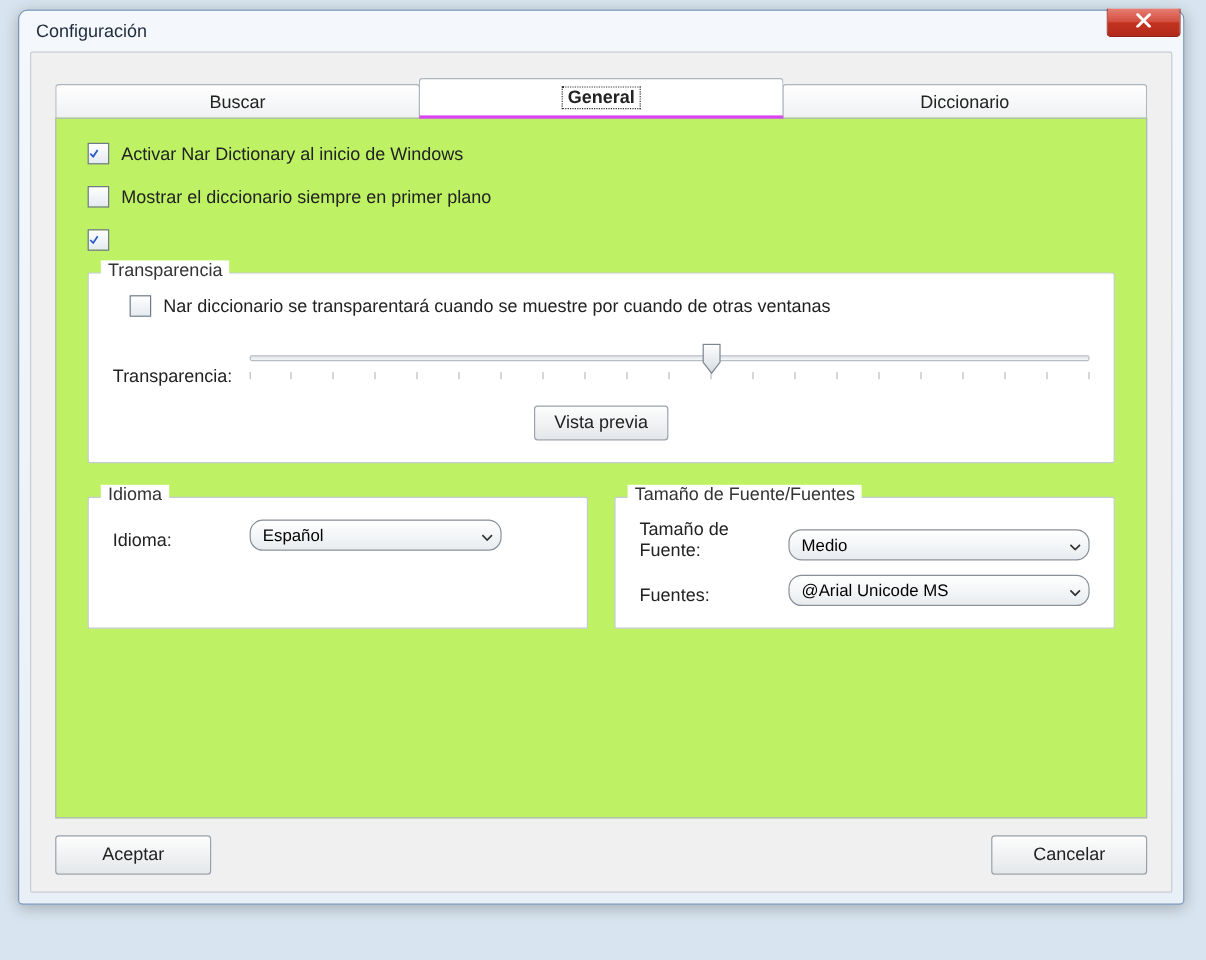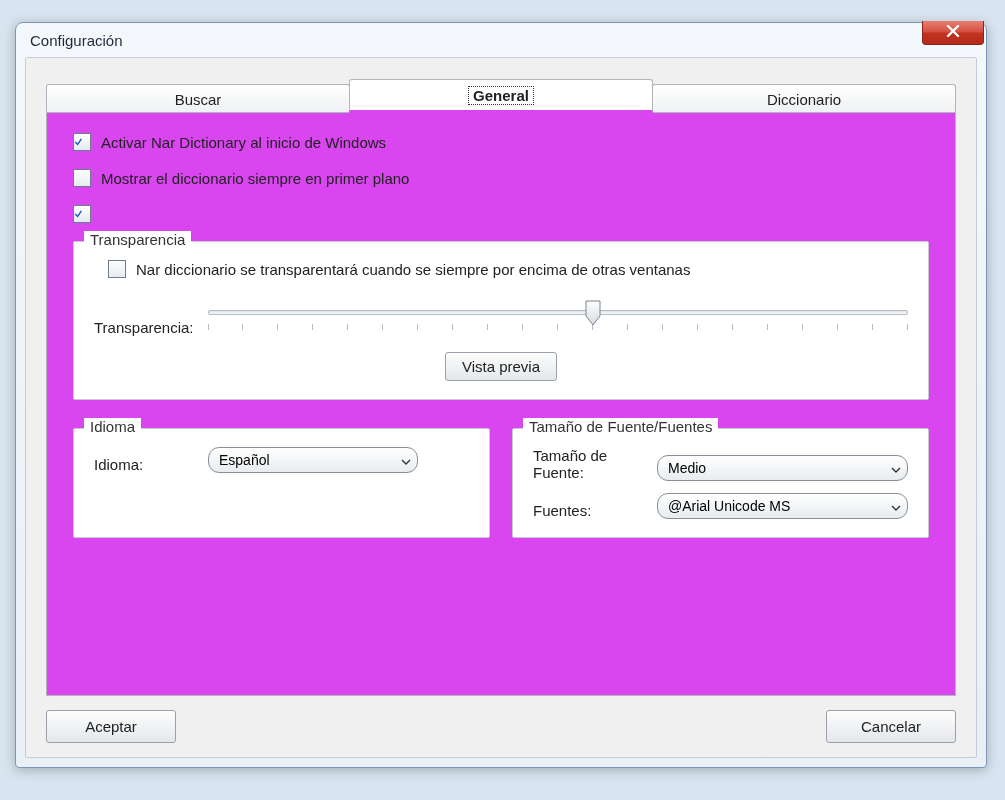--- a/index.html
+++ b/index.html
@@ -8,21 +8,21 @@
   font-size: 13px;
   background: #d8e4ef;
   width: 1005px;
   height: 800px;
   position: relative;
   overflow: hidden;
 }
 .window {
   position: absolute;
   left: 15px;
-  top: 22px;
+  top: 8px;
   width: 972px;
   height: 746px;
   background: linear-gradient(to bottom, #f4f8fc 0%, #e8eff7 100%);
   border: 1px solid #7a97b8;
   border-radius: 8px 8px 4px 4px;
   box-shadow: 0 2px 12px rgba(0,0,0,0.25);
 }
 .titlebar {
   height: 34px;
   position: relative;
@@ -92,21 +92,21 @@
   background: #ffffff;
   z-index: 2;
   font-weight: 700;
   border-bottom: 3px solid #d946ef;
 }
 .tab.active span {
   border: 1px dotted #333;
   padding: 0 4px;
 }
 .tabpanel {
-  background: #d946ef;
+  background: #bef264;
   border: 1px solid #aeb5bd;
   flex: 1;
   padding: 20px 26px 35px 26px;
   position: relative;
 }
 .chkrow {
   display: flex;
   align-items: center;
   gap: 10px;
   margin-bottom: 18px;
@@ -290,21 +290,21 @@
         </span>
       </div>
 
       <div class="groupbox">
         <span class="legend">Transparencia</span>
 
         <div class="chkrow" style="margin-bottom:0; margin-left:14px;">
           <span class="chkbox">
             
           </span>
-          <span>Nar diccionario se transparentará cuando se siempre por encima de otras ventanas</span>
+          <span>Nar diccionario se transparentará cuando se muestre por cuando de otras ventanas</span>
         </div>
 
         <div class="slider-row">
           <span class="slider-label">Transparencia:</span>
           <div class="slider-track">
             <div class="rail"></div>
             <div class="ticks">
               <span></span>
                 <span></span>
                 <span></span>

